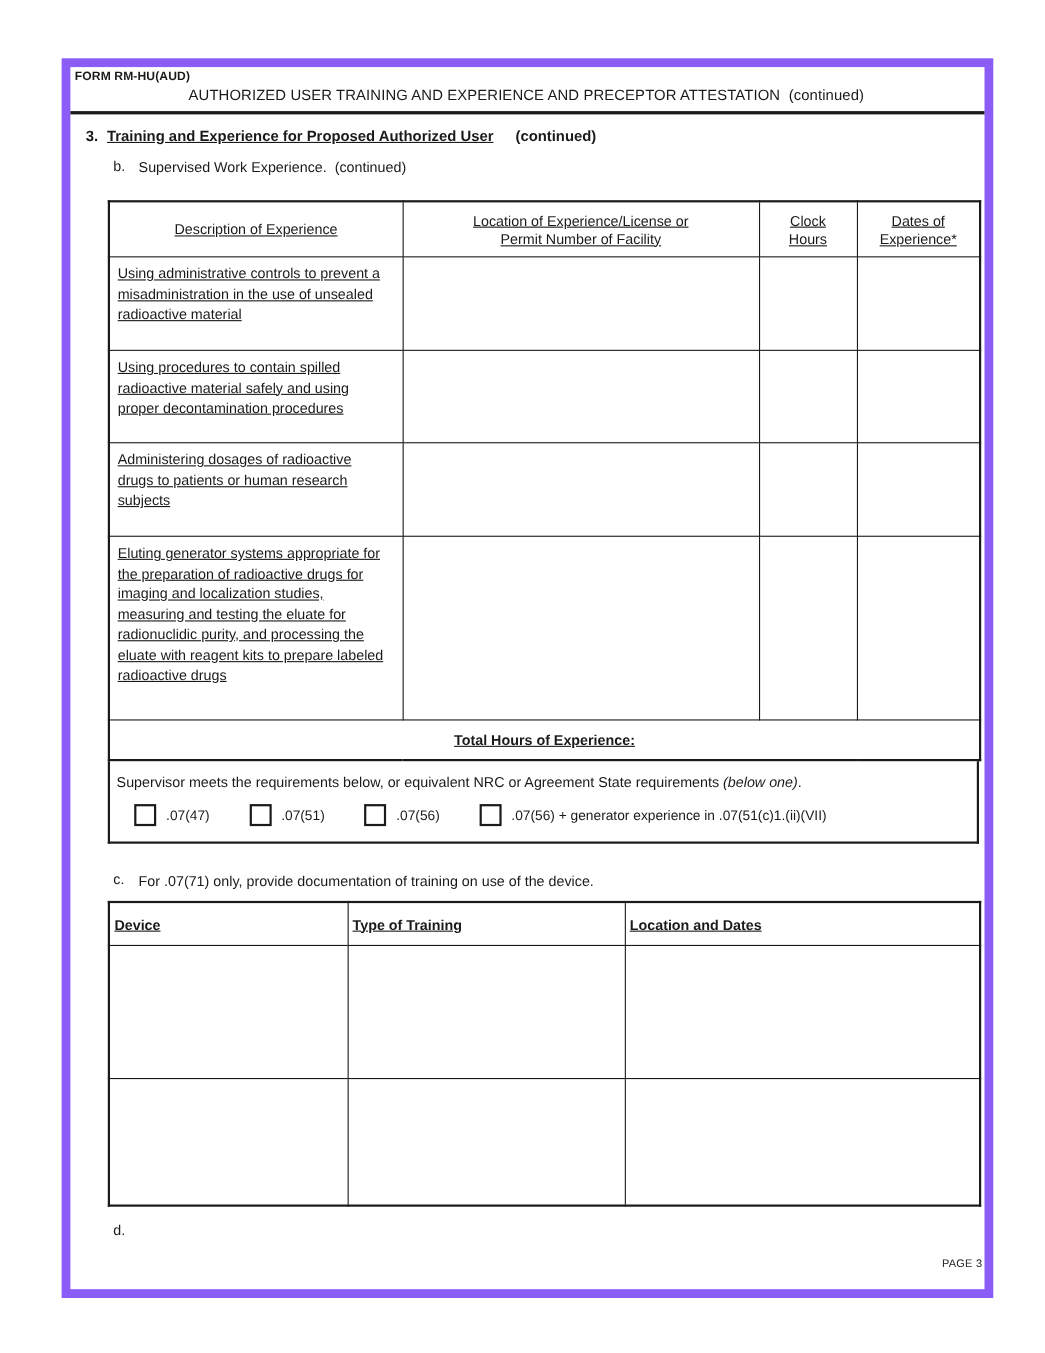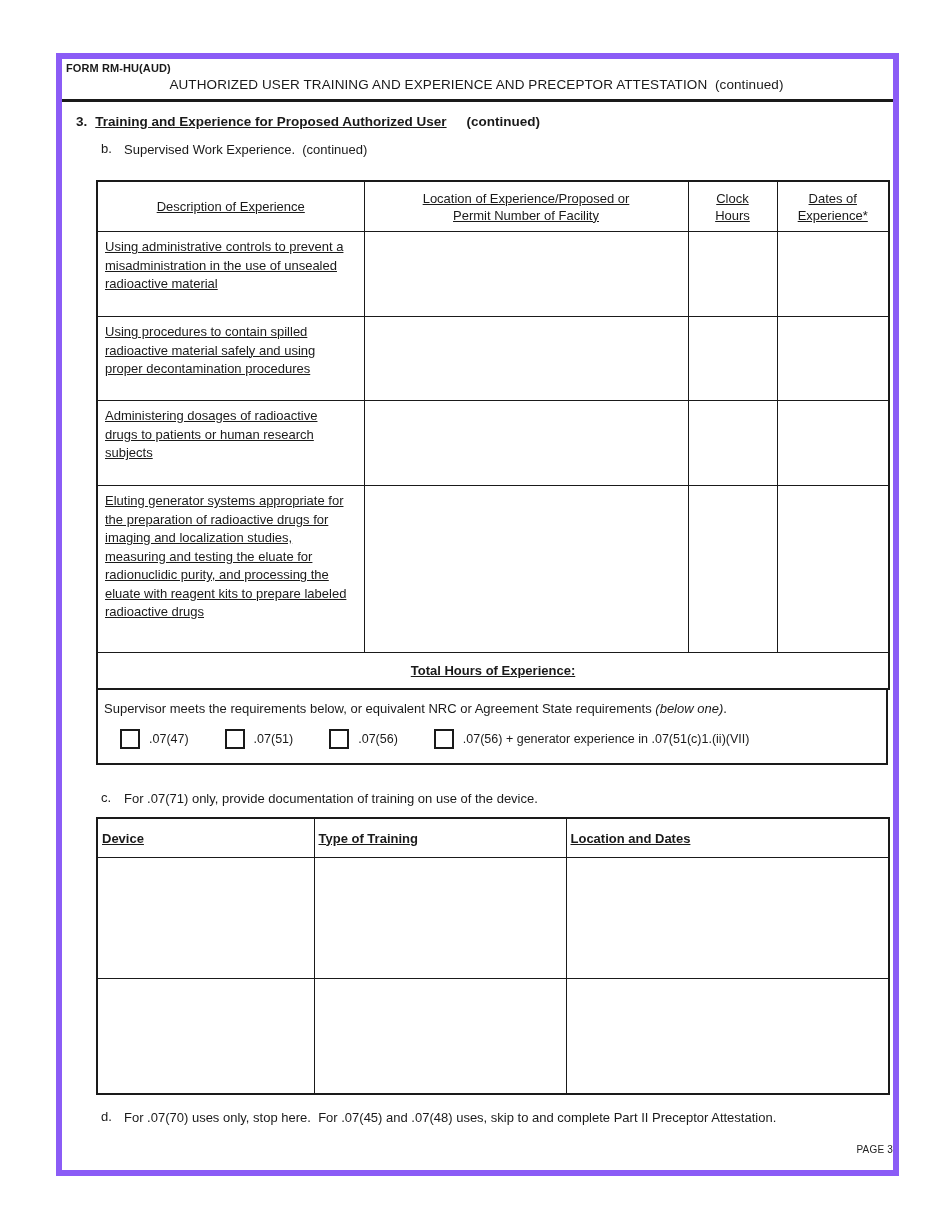--- a/index.html
+++ b/index.html
@@ -5,21 +5,21 @@
   * { margin:0; padding:0; box-sizing:content-box; }
   html,body { background:#ffffff; }
   body {
     width:950px; height:1230px; position:relative;
     font-family:"Liberation Sans", sans-serif;
     color:#1a1a1a;
   }
   .page {
     position:absolute; left:56px; top:53px;
     width:831px; height:1111px;
-    border:6px solid #8b5cf6; background:#fff;
+    border:8px solid #8b5cf6; background:#fff;
   }
   
   .header-bar { border-bottom:3px solid #1a1a1a; padding:3px 6px 7px 4px; }
   .form-number { font-weight:bold; font-size:11px; letter-spacing:0.1px; }
   .doc-title {
     text-align:center; font-weight:normal; font-size:13.5px;
     margin-top:3px; white-space:pre-wrap; letter-spacing:0.1px;
   }
   
   .h3 { margin:12px 0 0 14px; font-weight:bold; font-size:13.5px; }
@@ -97,21 +97,21 @@
   <table class="exp-table">
     <colgroup>
       <col style="width:267px">
         <col style="width:324px">
         <col style="width:89px">
         <col style="width:112px">
     </colgroup>
     <thead>
       <tr>
         <th>Description of Experience</th>
-        <th>Location of Experience/Proposed or
+        <th>Location of Experience/License or
 Permit Number of Facility</th>
         <th>Clock
 Hours</th>
         <th>Dates of
 Experience*</th>
       </tr>
     </thead>
     <tbody>
       <tr class="r1">
         <td class="desc">Using administrative controls to prevent a misadministration in the use of unsealed radioactive material</td>
@@ -194,18 +194,17 @@
       <tr class="dev-r2">
         <td></td>
         <td></td>
         <td></td>
       </tr>
     </tbody>
   </table>
 
   <div class="sub-item sub-d">
     <span class="lbl">d.</span>
-    <span class="txt">For .07(70) uses only, stop here.  For .07(45) and .07(48) uses, skip to and complete Part II Preceptor Attestation.</span>
   </div>
 
 </div>
 
 <div class="page-footer">PAGE 3</div>
 
 </body></html>

